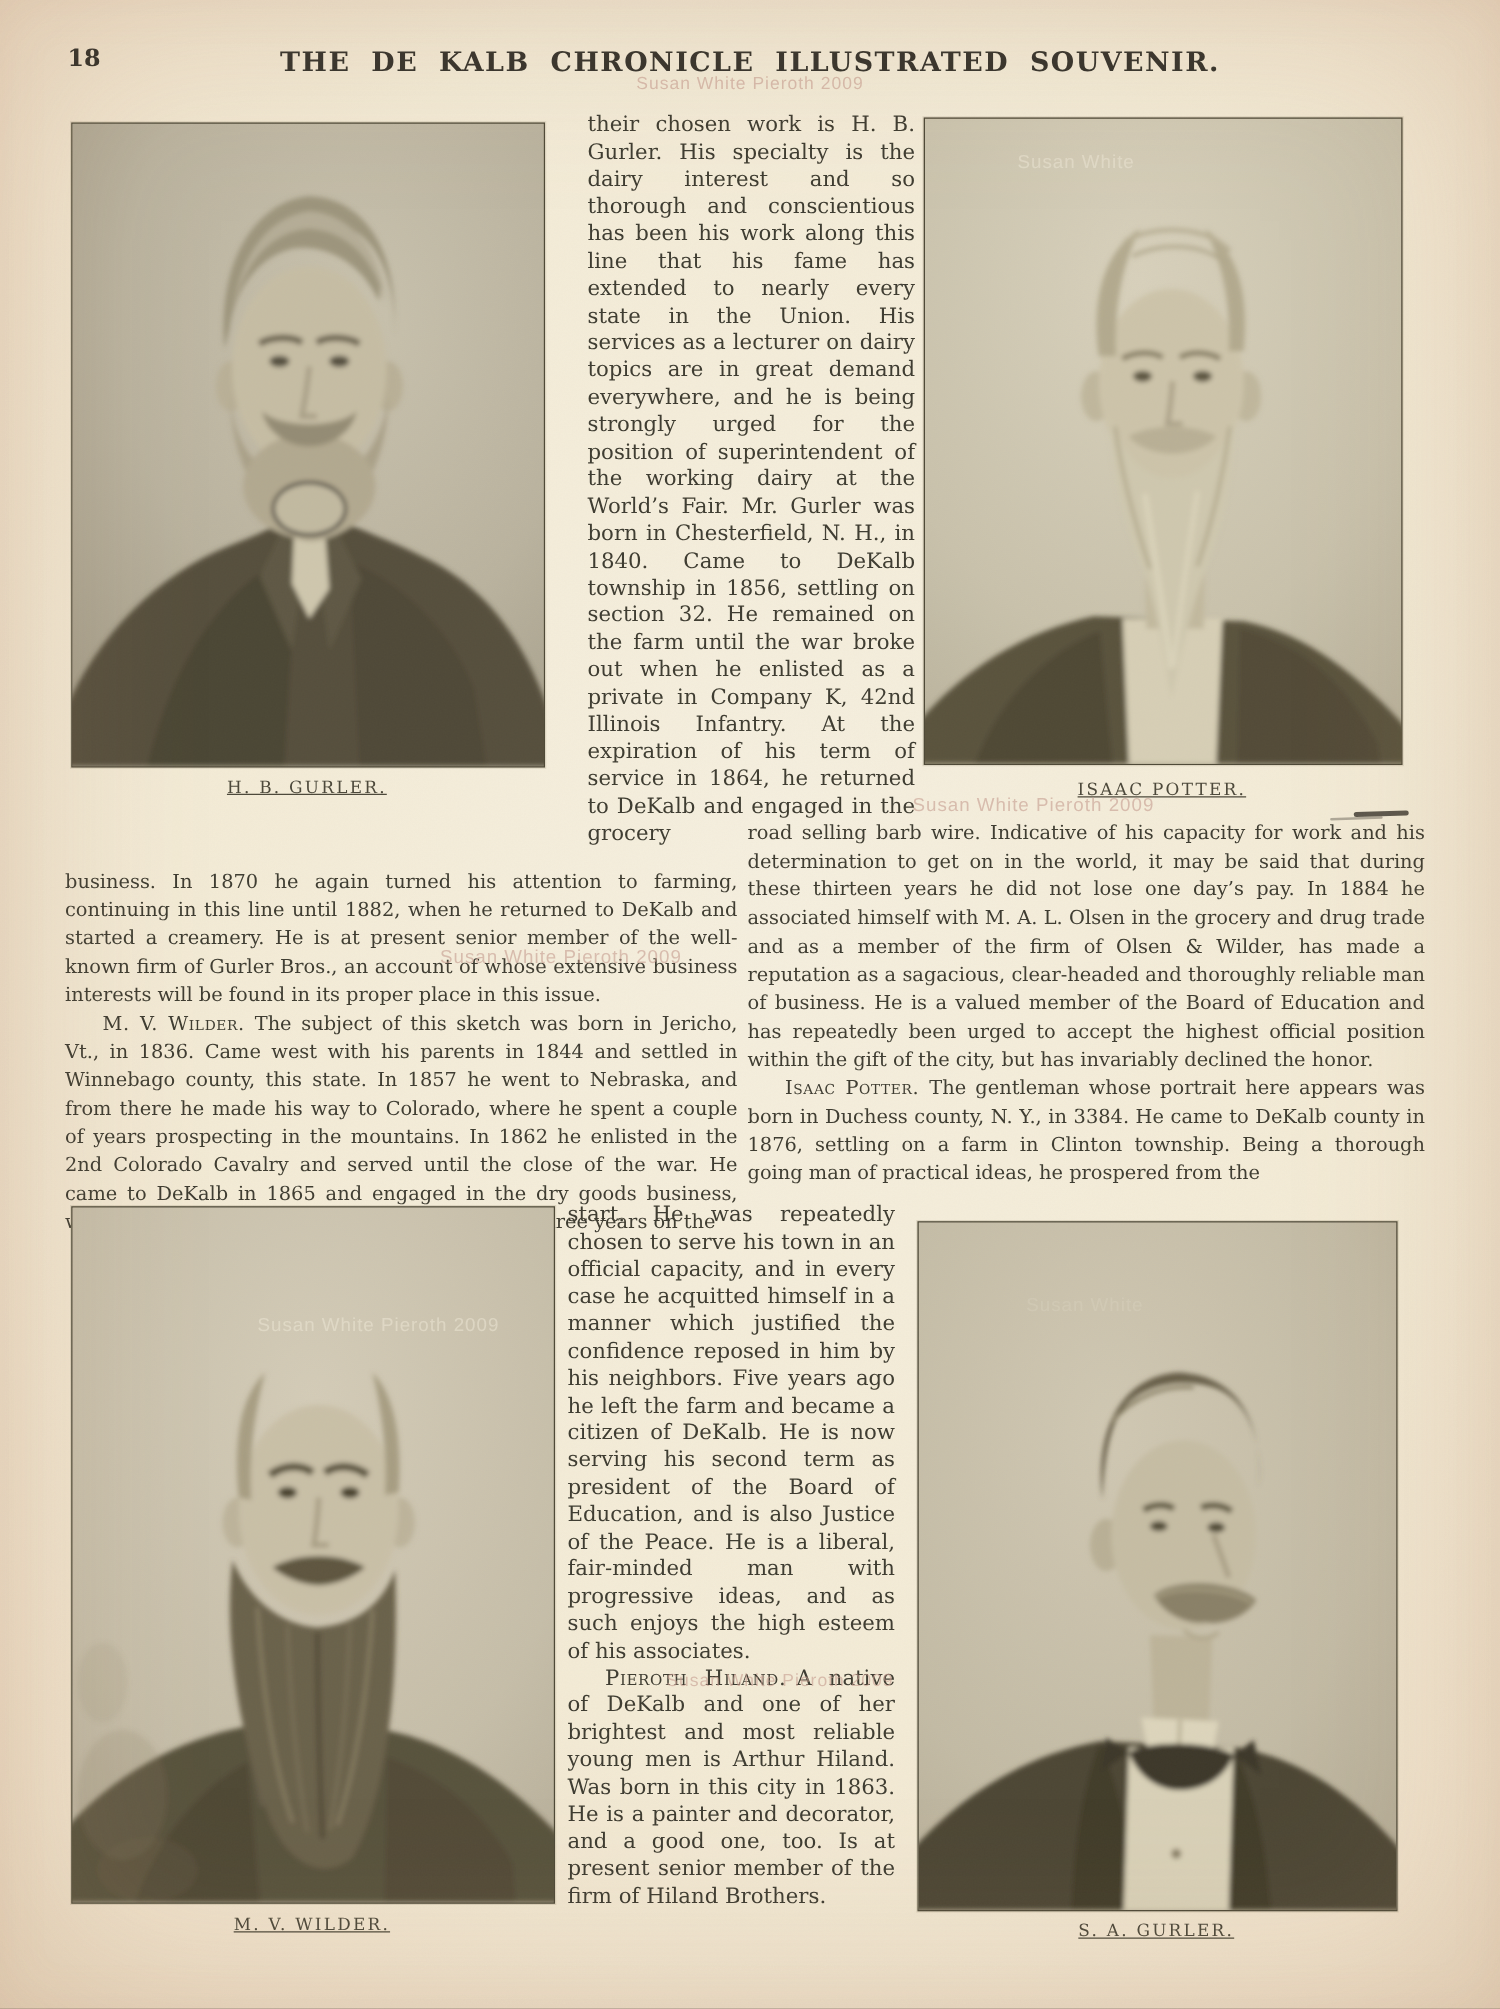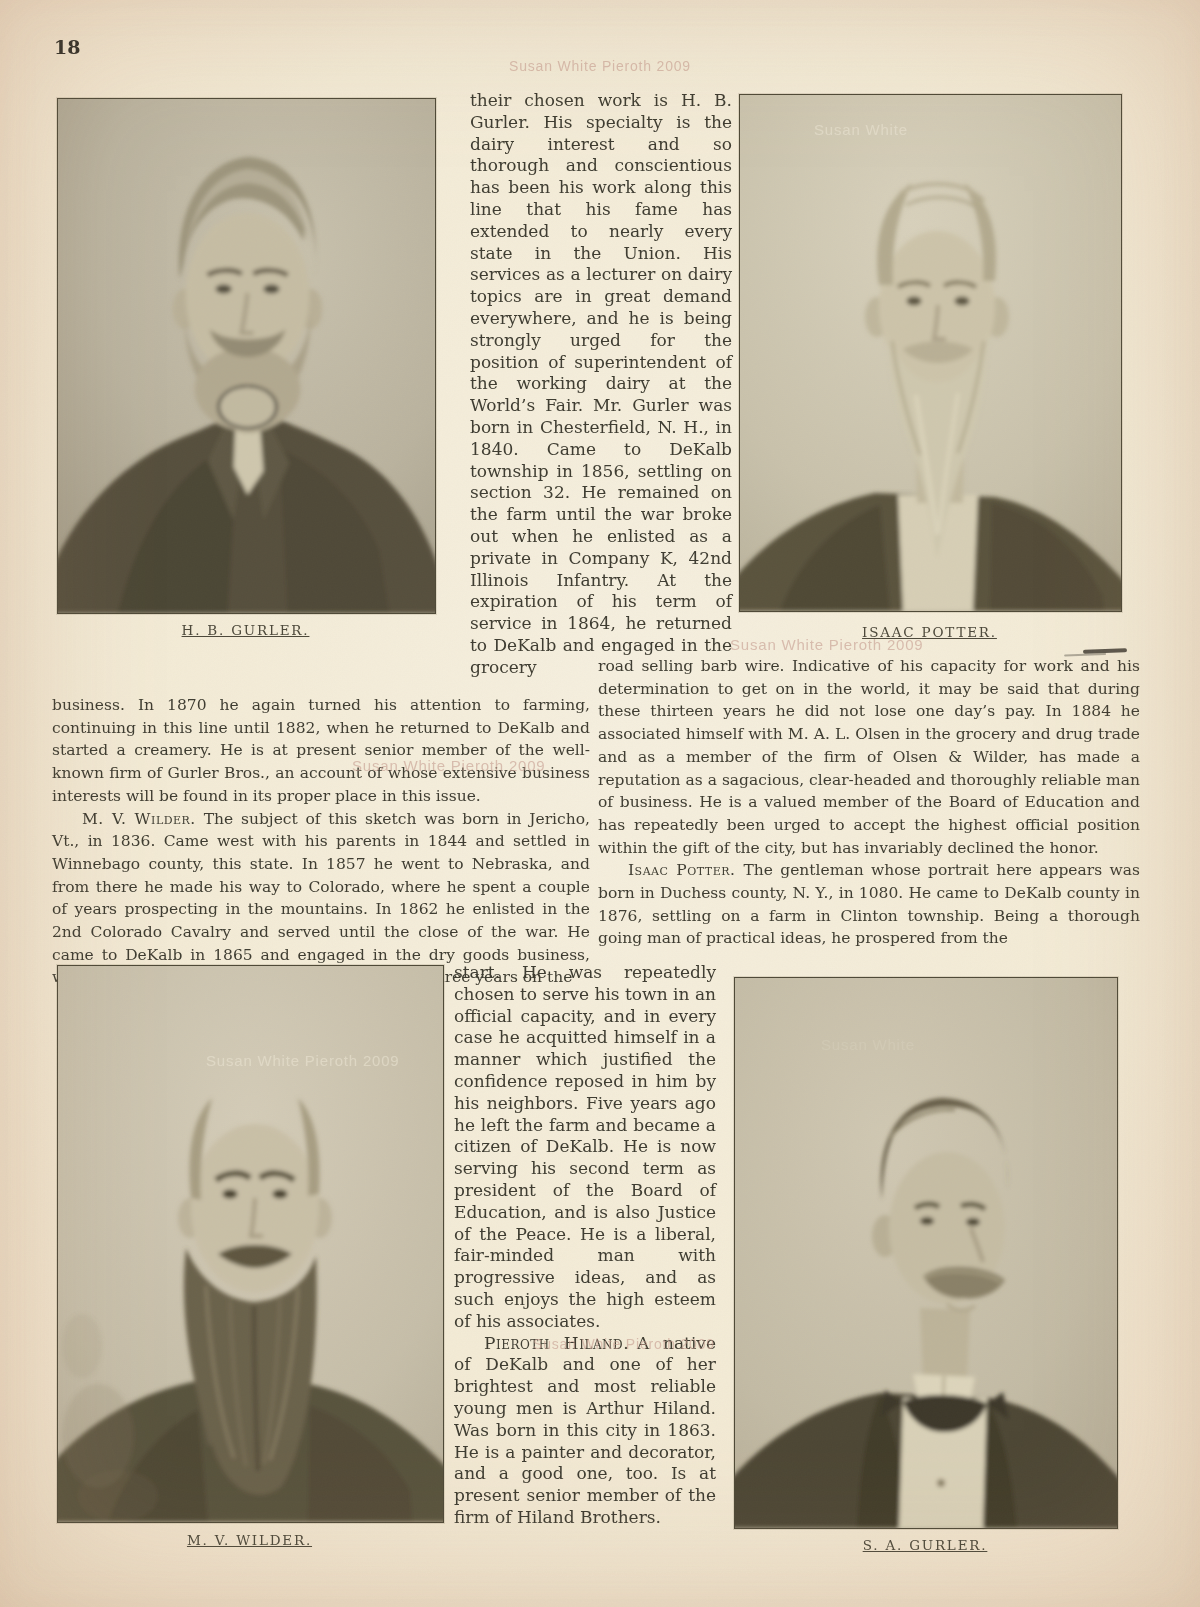--- a/index.html
+++ b/index.html
@@ -57,20 +57,21 @@
     background:#37332a; opacity:.8; border-radius:2px; transform:rotate(-2deg);
     box-shadow:-20px 3px 0 -1px rgba(55,51,42,.45);
   }
 </style>
 </head>
 <body>
 
 <div class="page">
 
   <div class="pagenum">18</div>
+  <div class="title">THE DE KALB CHRONICLE ILLUSTRATED SOUVENIR.</div>
   <div class="wm center" style="top:58px; font-size:14px;">Susan White Pieroth 2009</div>
 
   <div class="photo" style="left:57px; top:98px; width:377px; height:514px;">
     <svg viewBox="0 0 378 514" width="100%" height="100%" preserveAspectRatio="none">
       <defs>
         <radialGradient id="bg1" cx="60%" cy="30%" r="90%">
           <stop offset="0%" stop-color="#c9c2ae"></stop>
             <stop offset="55%" stop-color="#bab39f"></stop>
             <stop offset="100%" stop-color="#a19a86"></stop>
         </radialGradient>
@@ -155,21 +156,21 @@
     <p>their chosen work is H. B. Gurler. His specialty is the dairy interest and so thorough and conscientious has been his work along this line that his fame has extended to nearly every state in the Union. His services as a lecturer on dairy topics are in great demand everywhere, and he is being strongly urged for the position of superintendent of the working dairy at the World’s Fair. Mr. Gurler was born in Chesterfield, N. H., in 1840. Came to DeKalb township in 1856, settling on section 32. He remained on the farm until the war broke out when he enlisted as a private in Company K, 42nd Illinois Infantry. At the expiration of his term of service in 1864, he returned to DeKalb and engaged in the grocery</p>
   </div>
 
   <div class="wcol" style="left:52px; top:694px;">
     <p>business. In 1870 he again turned his attention to farming, continuing in this line until 1882, when he returned to DeKalb and started a creamery. He is at present senior member of the well-known firm of Gurler Bros., an account of whose extensive business interests will be found in its proper place in this issue.</p>
     <p class="indent"><span class="lead">M. V. Wilder.</span><span>The subject of this sketch was born in Jericho, Vt., in 1836. Came west with his parents in 1844 and settled in Winnebago county, this state. In 1857 he went to Nebraska, and from there he made his way to Colorado, where he spent a couple of years prospecting in the mountains. In 1862 he enlisted in the 2nd Colorado Cavalry and served until the close of the war. He came to DeKalb in 1865 and engaged in the dry goods business, which he followed for ten years. He then put in three years on the</span></p>
   </div>
 
   <div class="wcol" style="left:598px; top:655px; width:542px;">
     <p>road selling barb wire. Indicative of his capacity for work and his determination to get on in the world, it may be said that during these thirteen years he did not lose one day’s pay. In 1884 he associated himself with M. A. L. Olsen in the grocery and drug trade and as a member of the firm of Olsen &amp; Wilder, has made a reputation as a sagacious, clear-headed and thoroughly reliable man of business. He is a valued member of the Board of Education and has repeatedly been urged to accept the highest official position within the gift of the city, but has invariably declined the honor.</p>
-    <p class="indent"><span class="lead">Isaac Potter.</span><span>The gentleman whose portrait here appears was born in Duchess county, N. Y., in 1080. He came to DeKalb county in 1876, settling on a farm in Clinton township. Being a thorough going man of practical ideas, he prospered from the</span></p>
+    <p class="indent"><span class="lead">Isaac Potter.</span><span>The gentleman whose portrait here appears was born in Duchess county, N. Y., in 3384. He came to DeKalb county in 1876, settling on a farm in Clinton township. Being a thorough going man of practical ideas, he prospered from the</span></p>
   </div>
 
   <div class="wm" style="left:352px; top:757px;">Susan White Pieroth 2009</div>
   <div class="wm" style="left:730px; top:636px;">Susan White Pieroth 2009</div>
   <div class="streak"></div>
 
   <div class="photo" style="left:57px; top:965px; width:385px; height:556px;">
     <svg viewBox="0 0 385 556" width="100%" height="100%" preserveAspectRatio="none">
       <defs>
         <radialGradient id="bg3" cx="50%" cy="28%" r="95%">

